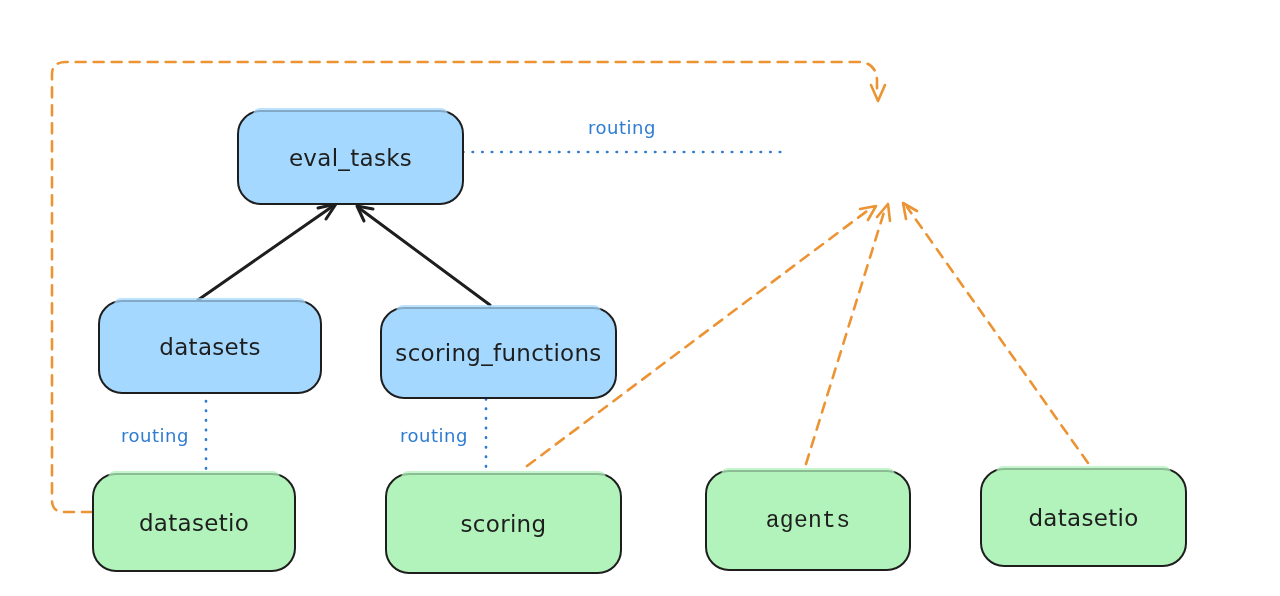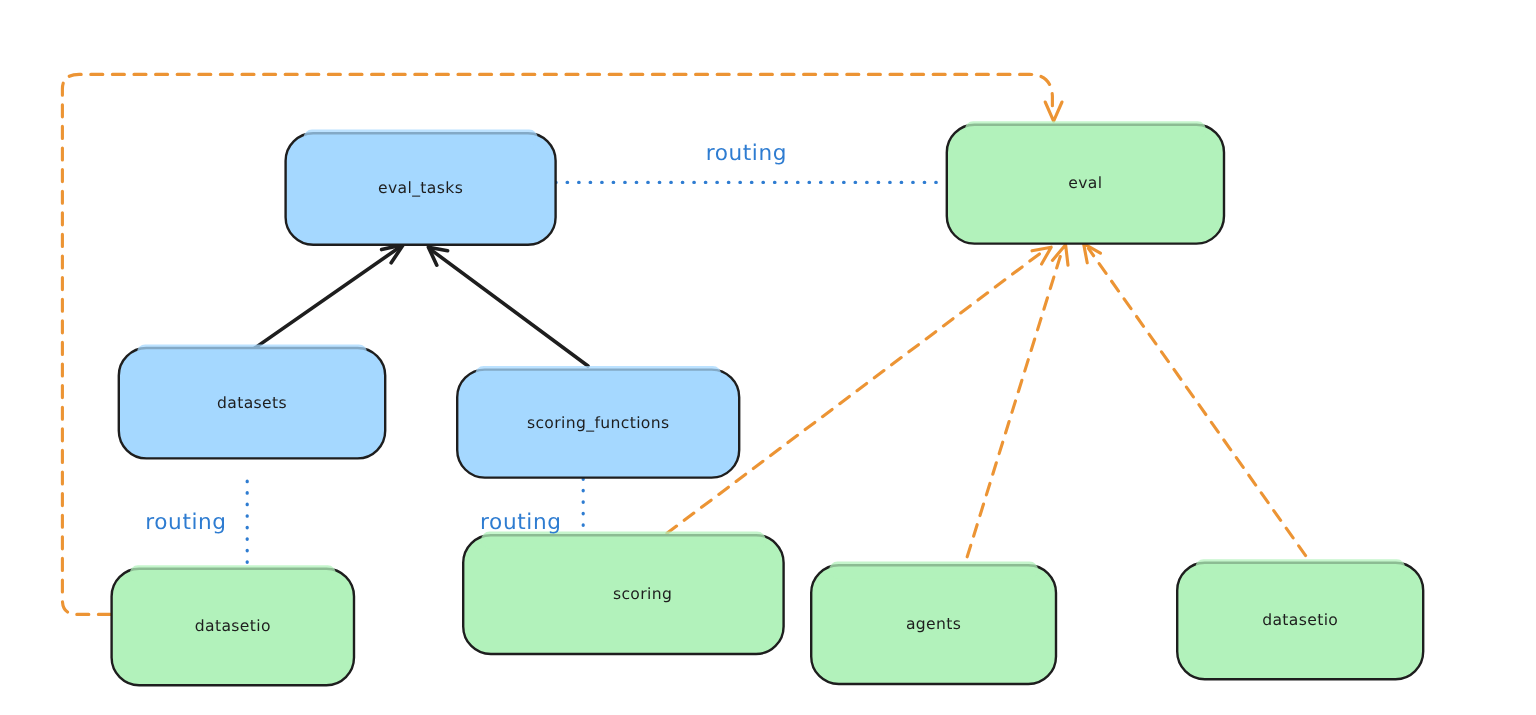--- a/index.html
+++ b/index.html
@@ -20,21 +20,21 @@
     left: 0; top: 0;
     width: 1280px; height: 596px;
   }
   .node {
     position: absolute;
     border: 2.5px solid #1e1e1e;
     border-radius: 24px;
     display: flex;
     align-items: center;
     justify-content: center;
-    font-size: 13px;
+    font-size: 23px;
     color: #1e1e1e;
     letter-spacing: 0.3px;
     z-index: 2;
   }
   
   .node::before {
     content: '';
     position: absolute;
     left: 14px; right: 14px;
     top: -4px;
@@ -42,25 +42,25 @@
     background: inherit;
     border-radius: 10px;
     opacity: 0.75;
     z-index: -1;
   }
   .node.blue  { background: #a5d8ff; }
   .node.green { background: #b2f2bb; }
 
   .node-eval_tasks        { left: 237px; top: 110px; width: 223px; height: 91px; }
   .node-eval              { left: 788px; top: 103px; width: 229px; height: 97px; }
-  .node-datasets          { left:  98px; top: 289px; width: 220px; height: 90px; }
+  .node-datasets          { left:  98px; top: 300px; width: 220px; height: 90px; }
   .node-scoring_functions { left: 380px; top: 307px; width: 233px; height: 88px; }
   .node-datasetio         { left:  92px; top: 473px; width: 200px; height: 95px; }
-  .node-scoring           { left: 385px; top: 445px; width: 233px; height: 97px; padding-left: 32px; }
-  .node-agents            { left: 675px; top: 470px; width: 202px; height: 97px; }
+  .node-scoring           { left: 385px; top: 473px; width: 233px; height: 97px; }
+  .node-agents            { left: 705px; top: 470px; width: 202px; height: 97px; font-family: Liberation Mono, monospace; }
   .node-inference         { left: 980px; top: 468px; width: 203px; height: 95px; }
 
   .routing-label {
     position: absolute;
     width: 110px;
     text-align: center;
     font-size: 18px;
     font-weight: normal;
     color: #2e7cd1;
     letter-spacing: 0.5px;
@@ -99,23 +99,20 @@
       <path d="M877 217 L888 204 L890 221"></path>
       <path d="M1088 463 L907 207" stroke-dasharray="10 8"></path>
       <path d="M906 219 L903 203 L917 211"></path>
     </g>
   </svg>
 
   <div class="node blue node-eval_tasks">
     <span>eval_tasks</span>
   </div>
 
-  <div class="node green node-eval">
-    <span>eval</span>
-  </div>
 
   <div class="node blue node-datasets">
     <span>datasets</span>
   </div>
 
   <div class="node blue node-scoring_functions">
     <span>scoring_functions</span>
   </div>
 
   <div class="node green node-datasetio">

